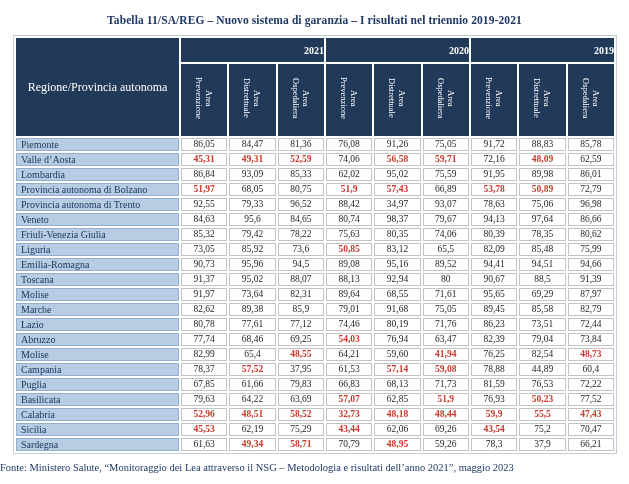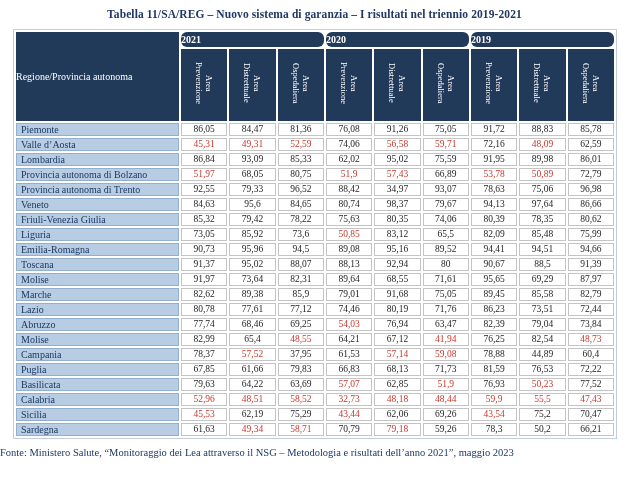--- a/index.html
+++ b/index.html
@@ -3,21 +3,21 @@
 <meta charset="utf-8">
 <style>
   * { box-sizing: border-box; margin: 0; padding: 0; }
   html, body {
     width: 629px; height: 484px;
     background: #ffffff;
     font-family: "Liberation Serif", serif;
     overflow: hidden;
   }
   .page-title {
-    margin-top: 8px;
+    margin-top: 14px;
     text-align: center;
     font-size: 11.5px;
     font-weight: bold;
     color: #1f3864;
     letter-spacing: 0.1px;
   }
   .table-wrap {
     margin: 9px 12px 0 13px;
     border: 1px solid #c3cedd;
   }
@@ -29,28 +29,27 @@
   }
   col.region-col { width: 163px; }
   th {
     background: #223a5a;
     color: #ffffff;
     font-weight: normal;
   }
   th.year {
     font-size: 10px;
     font-weight: bold;
-    height: 15px;
+    height: 24px;
     line-height: 13px;
-    text-align: left;
-    border-radius: 6px;
+    text-align: right;
   }
   th.region-head {
-    font-size: 10px;
-    text-align: left;
+    font-size: 12px;
+    text-align: center;
     vertical-align: middle;
   }
   th.area {
     height: 72px;
     vertical-align: middle;
     text-align: center;
   }
   .vtext {
     display: inline-block;
     writing-mode: vertical-rl;
@@ -74,21 +73,21 @@
     border: 1px solid #c4c4c4;
     background: #ffffff;
     text-align: center;
     font-size: 9.5px;
     height: 13px;
     line-height: 11px;
     color: #1f1f1f;
   }
   td.val.red {
     color: #c9382c;
-    font-weight: normal;
+    font-weight: bold;
   }
   .source-line {
     margin-top: 8px;
     text-align: left;
     font-size: 10.5px;
     color: #1f3864;
   }
 </style>
 </head>
 <body>
@@ -305,21 +304,21 @@
           <td class="val">82,39</td>
           <td class="val">79,04</td>
           <td class="val">73,84</td>
         </tr>
         <tr>
           <td class="region">Molise</td>
           <td class="val">82,99</td>
           <td class="val">65,4</td>
           <td class="val red">48,55</td>
           <td class="val">64,21</td>
-          <td class="val">67,12</td>
+          <td class="val">59,60</td>
           <td class="val red">41,94</td>
           <td class="val">76,25</td>
           <td class="val">82,54</td>
           <td class="val red">48,73</td>
         </tr>
         <tr>
           <td class="region">Campania</td>
           <td class="val">78,37</td>
           <td class="val red">57,52</td>
           <td class="val">37,95</td>
@@ -377,23 +376,23 @@
           <td class="val red">43,54</td>
           <td class="val">75,2</td>
           <td class="val">70,47</td>
         </tr>
         <tr>
           <td class="region">Sardegna</td>
           <td class="val">61,63</td>
           <td class="val red">49,34</td>
           <td class="val red">58,71</td>
           <td class="val">70,79</td>
-          <td class="val red">79,18</td>
+          <td class="val red">48,95</td>
           <td class="val">59,26</td>
           <td class="val">78,3</td>
-          <td class="val">50,2</td>
+          <td class="val">37,9</td>
           <td class="val">66,21</td>
         </tr>
       </tbody>
   </table>
 </div>
 
 <div class="source-line">Fonte: Ministero Salute, “Monitoraggio dei Lea attraverso il NSG – Metodologia e risultati dell’anno 2021”, maggio 2023</div>
 
 </body></html>

